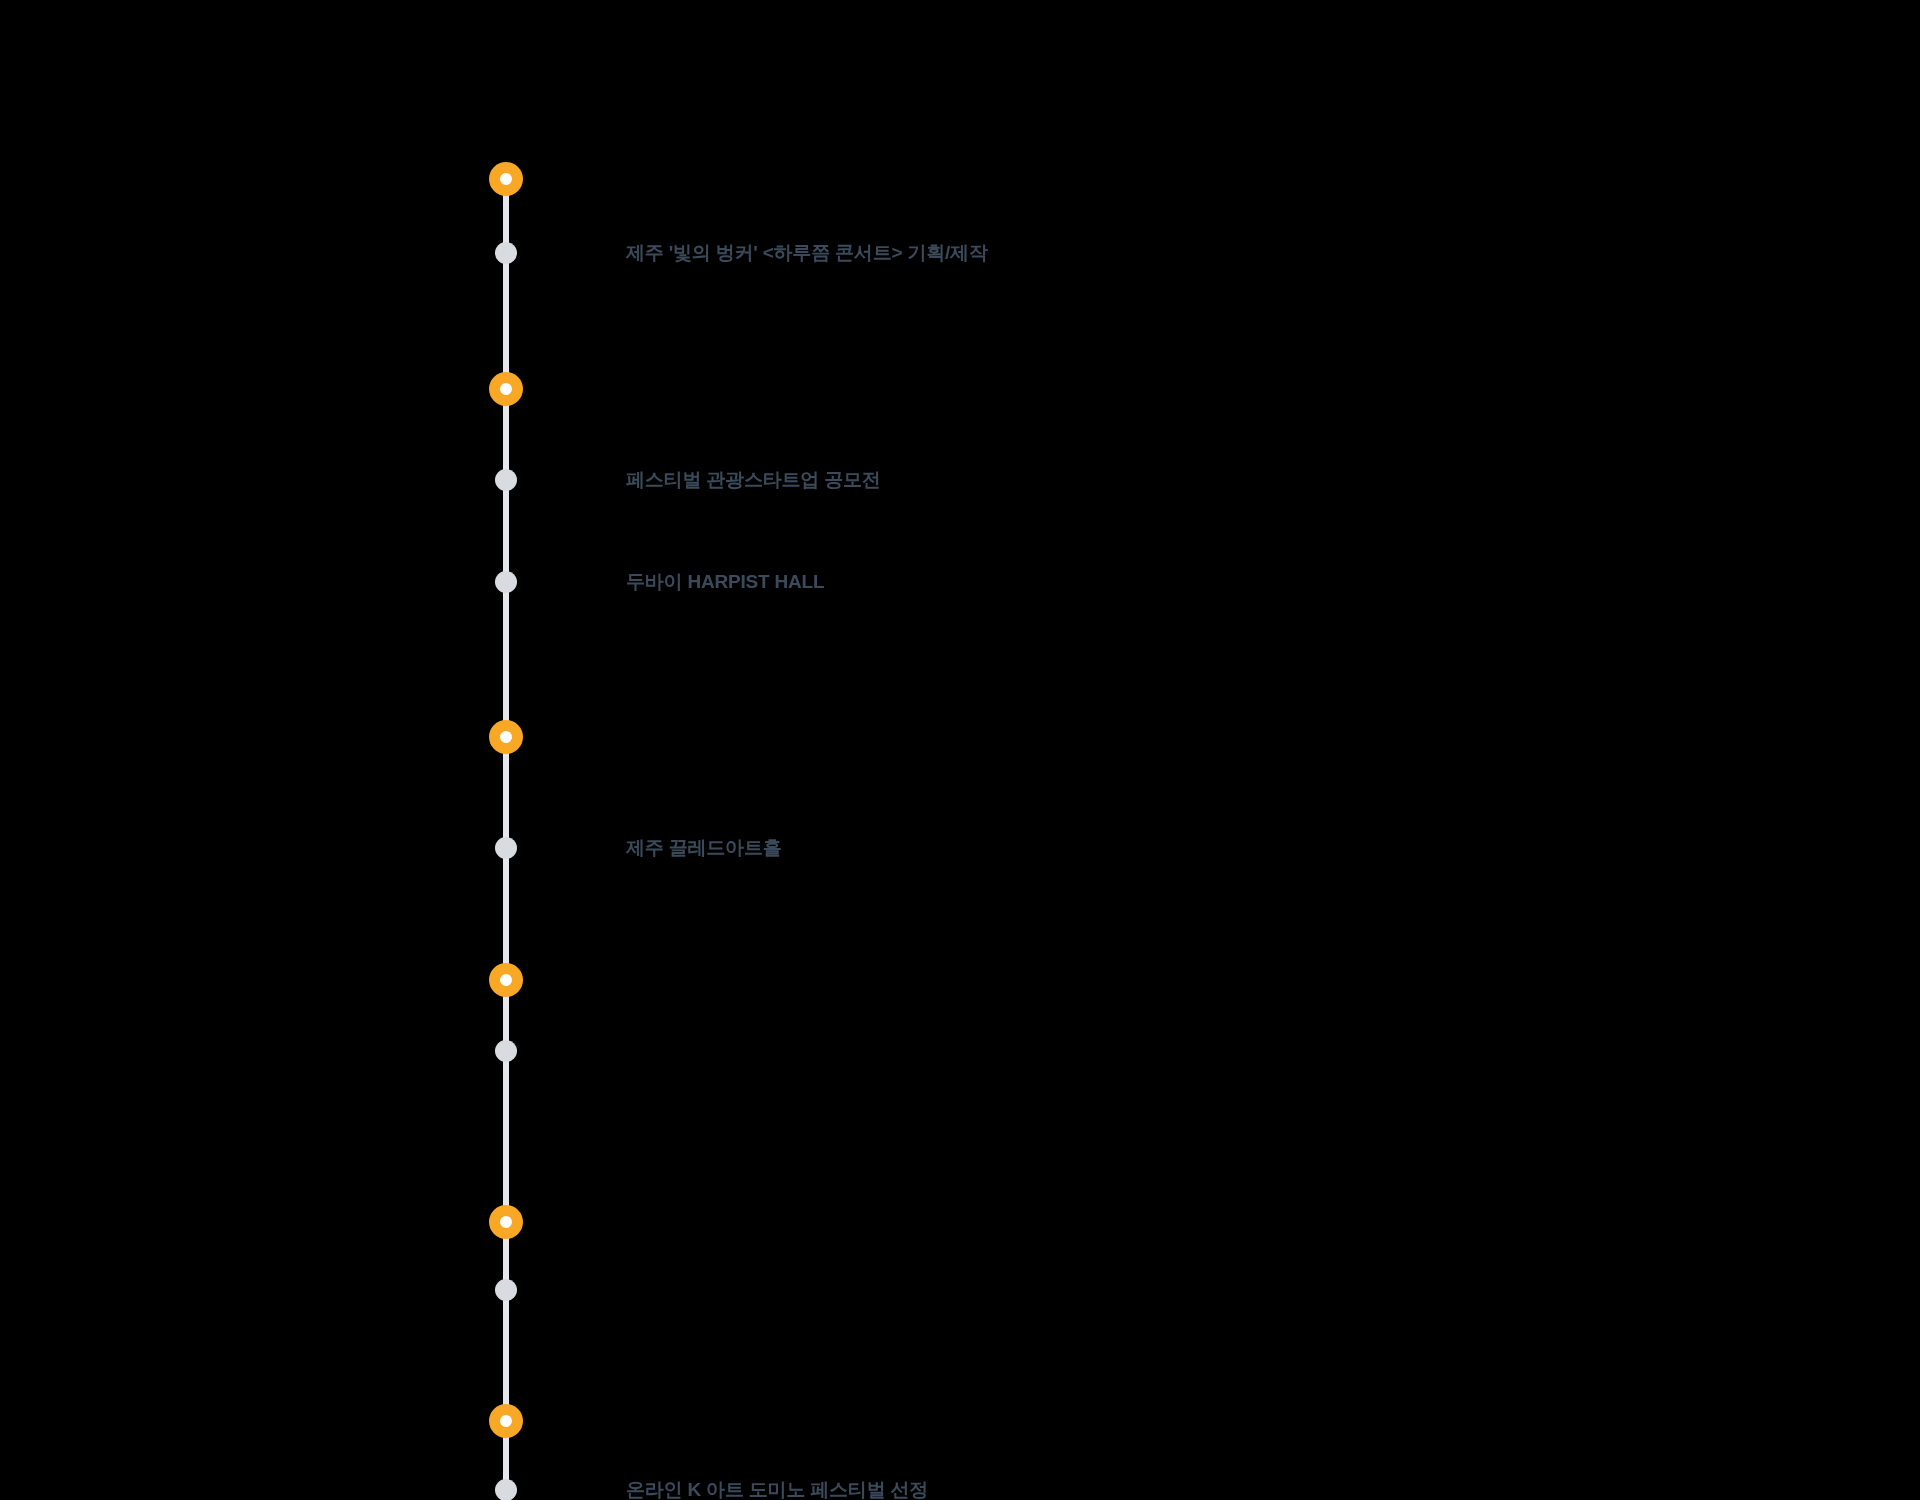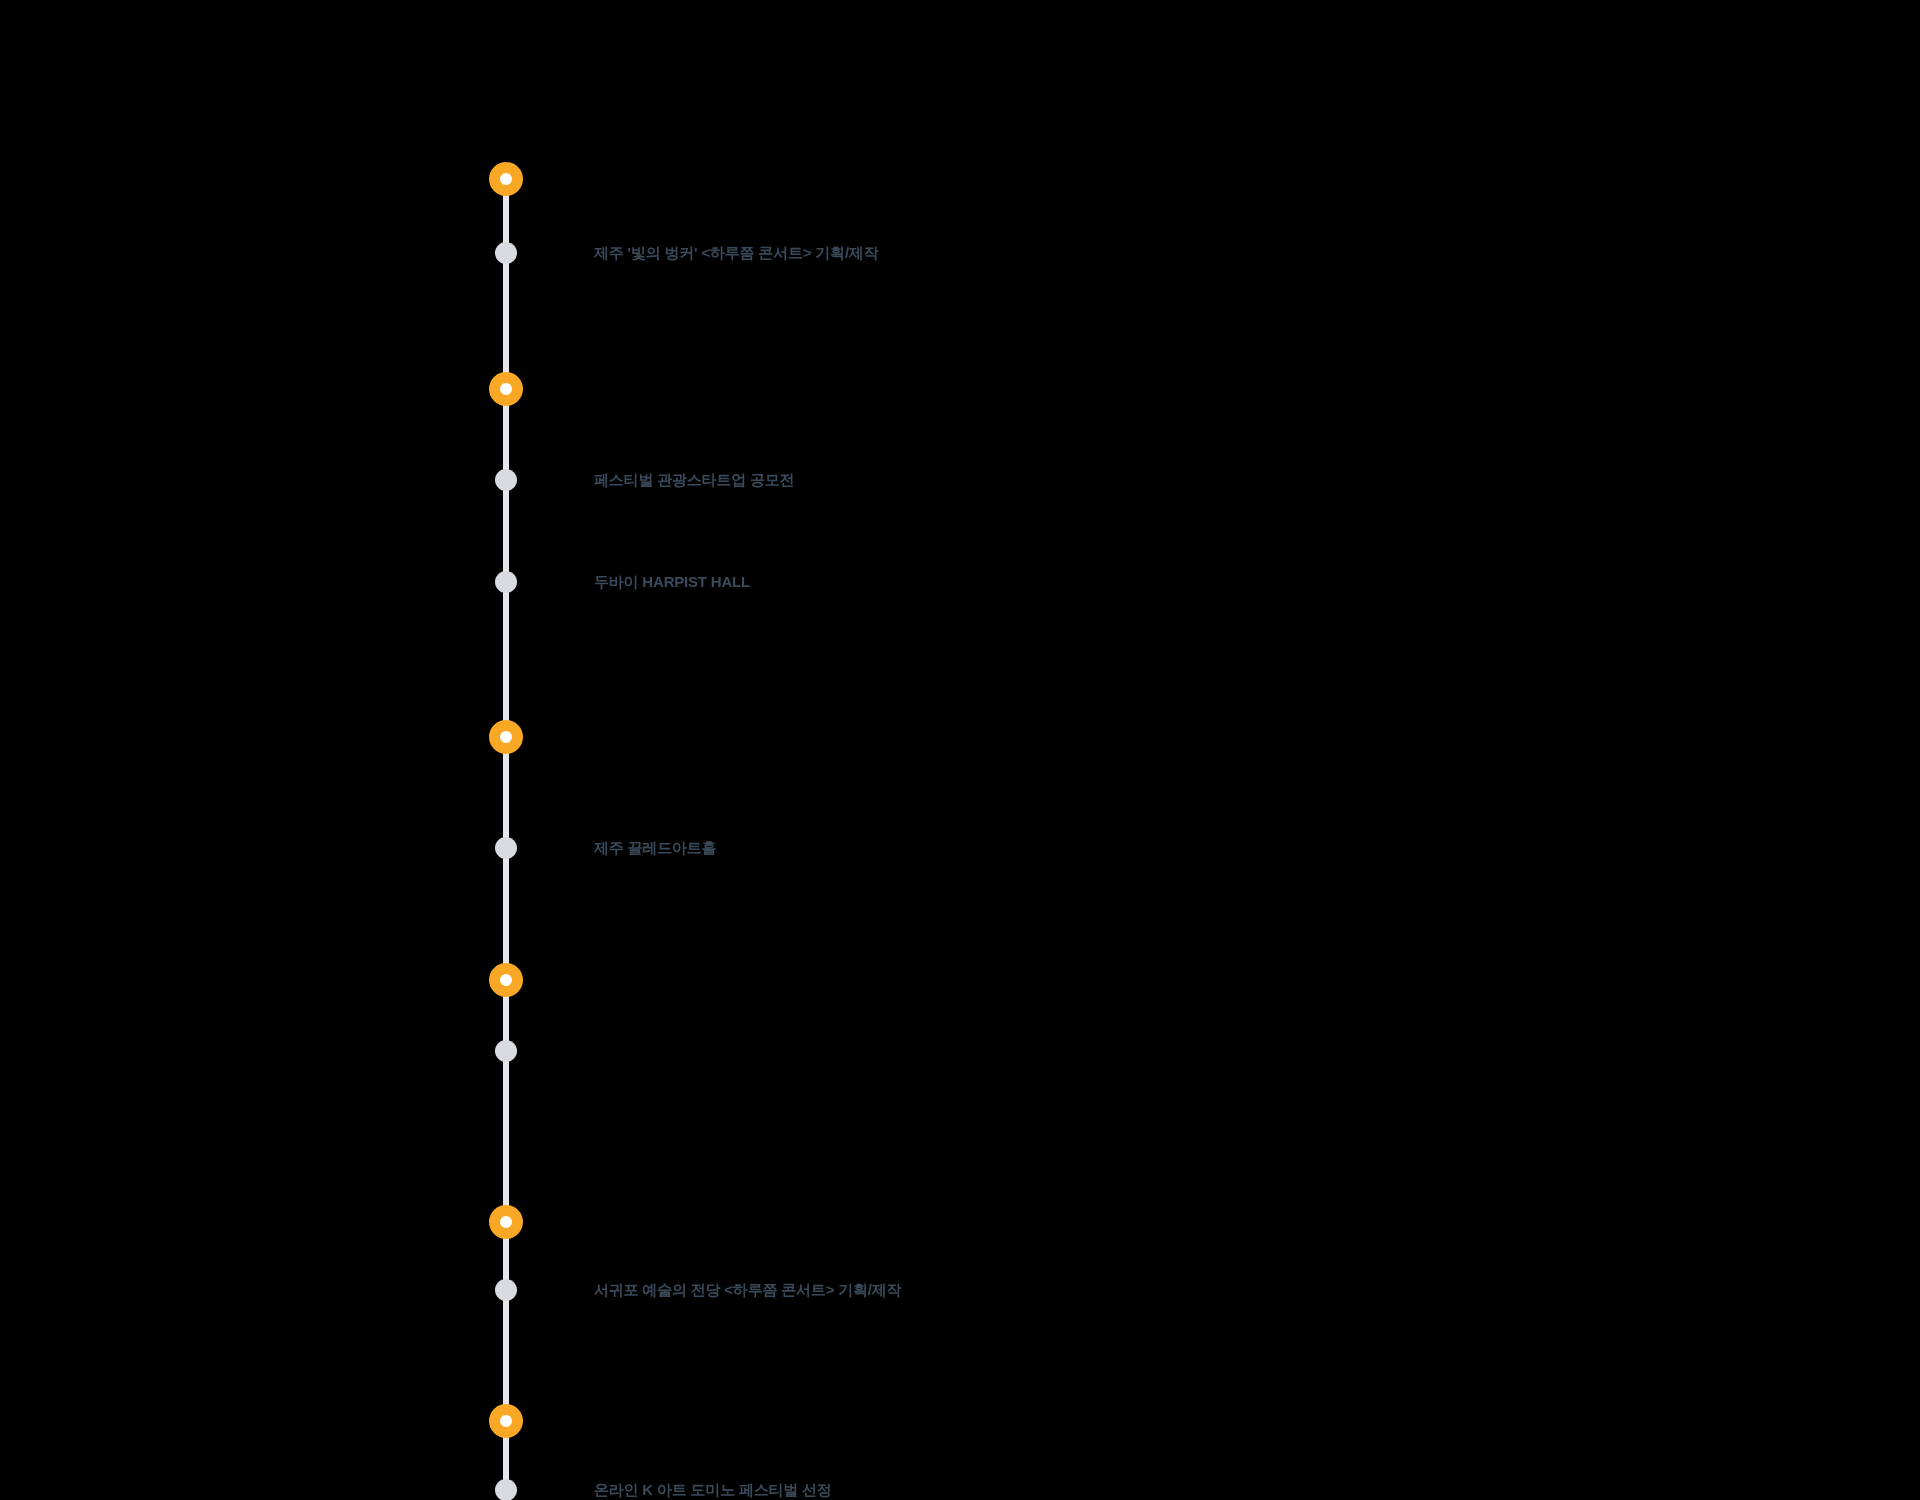--- a/index.html
+++ b/index.html
@@ -48,23 +48,23 @@
     position: absolute;
     left: 0;
     top: 50%;
     transform: translate(-50%, -50%);
     width: 22px;
     height: 22px;
     border-radius: 50%;
     background: var(--dot, #d8dce1);
   }
   .event-text {
-    margin-left: 88px;
+    margin-left: 120px;
     color: var(--text, #3b4a5a);
-    font-size: 15px;
+    font-size: 19px;
     font-weight: 700;
     line-height: 36px;
     letter-spacing: -0.2px;
     white-space: nowrap;
   }
 </style>
 </head>
 <body>
 
 <div>
@@ -117,23 +117,20 @@
       <div>제주 끌레드아트홀</div>
     </div>
   </div>
 
   <div class="event" style="top:1051px">
     <div class="event-dot"></div>
   </div>
 
   <div class="event" style="top:1290px">
     <div class="event-dot"></div>
-    <div class="event-text">
-      <div>서귀포 예술의 전당 &lt;하루쯤 콘서트&gt; 기획/제작</div>
-    </div>
   </div>
 
   <div class="event" style="top:1490px">
     <div class="event-dot"></div>
     <div class="event-text">
       <div>온라인 K 아트 도미노 페스티벌 선정</div>
     </div>
   </div>
 
 </div>

